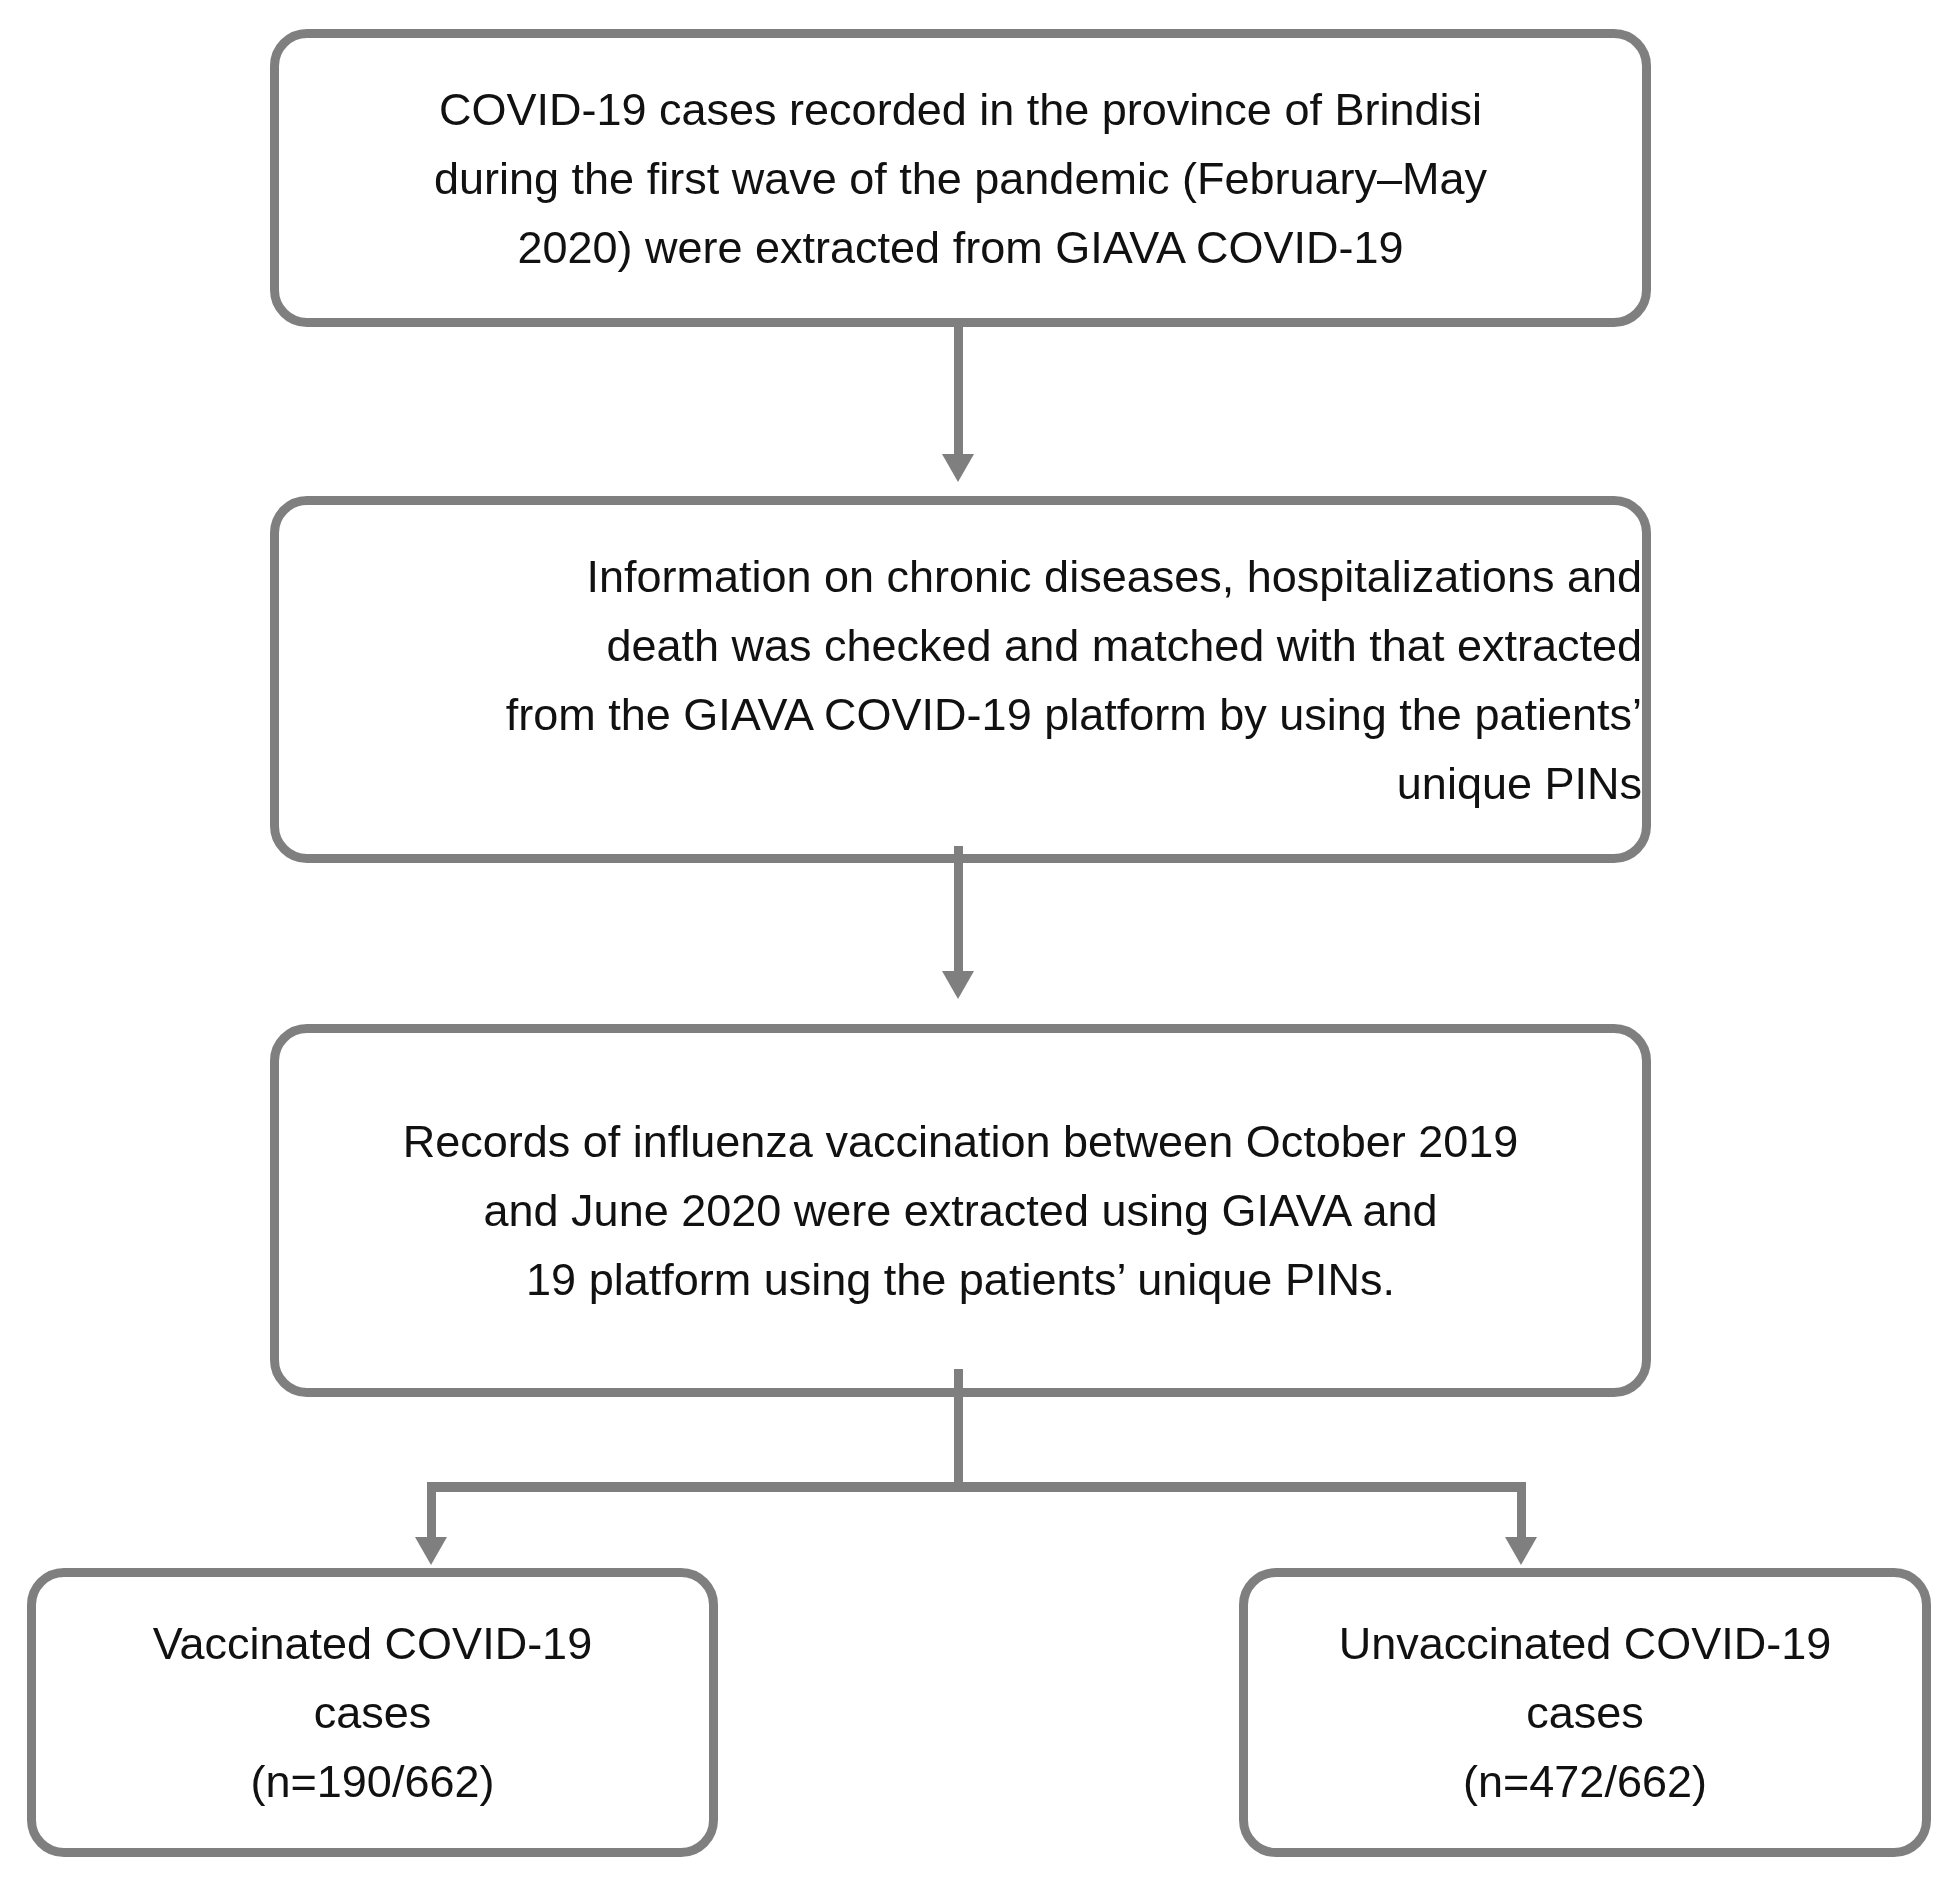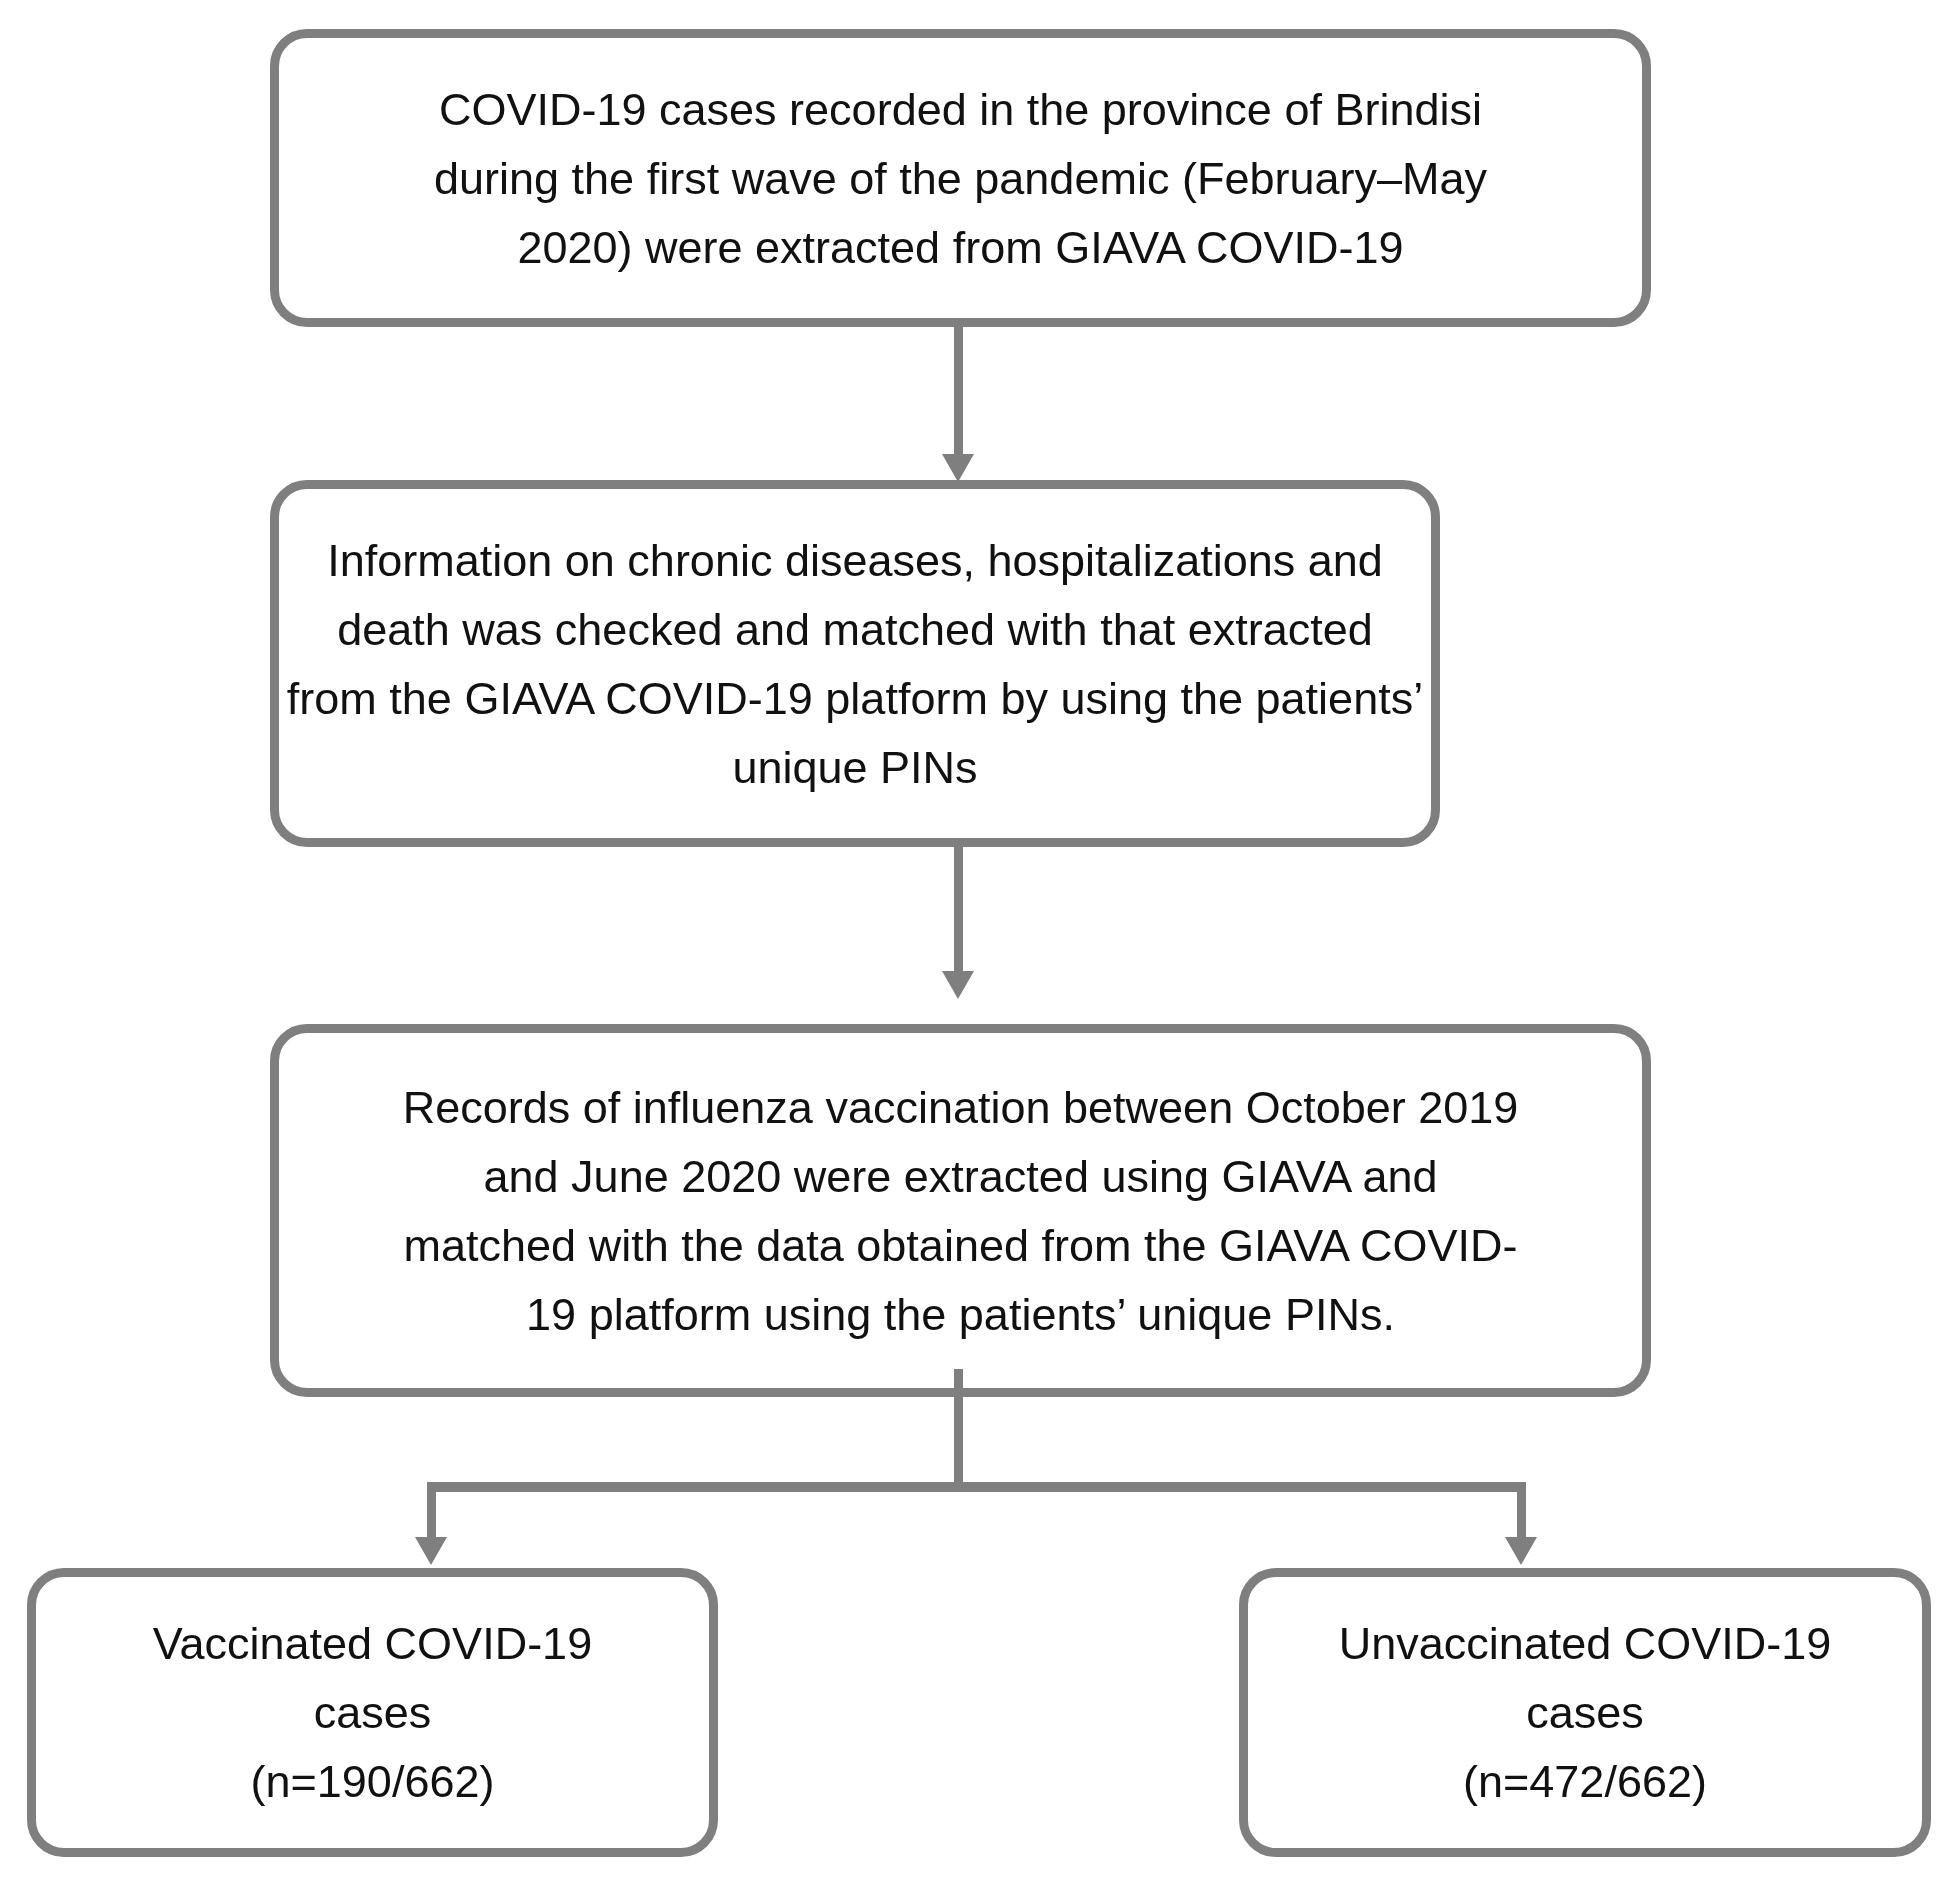--- a/index.html
+++ b/index.html
@@ -60,34 +60,33 @@
 
   <div class="fbox" style="left:270px;top:29px;width:1381px;height:298px;">
     <div class="line">COVID-19 cases recorded in the province of Brindisi</div>
     <div class="line">during the first wave of the pandemic (February–May</div>
     <div class="line">2020) were extracted from GIAVA COVID-19</div>
   </div>
 
   <div class="vline" style="left:954px;top:324px;height:135px;"></div>
   <div class="ahead" style="left:942px;top:454px;"></div>
 
-  <div class="fbox" style="left:270px;top:480px;width:1170px;height:367px;">
+  <div class="fbox" style="left:270px;top:496px;width:1381px;height:367px;align-items:flex-end;">
     <div class="line">Information on chronic diseases, hospitalizations and</div>
     <div class="line">death was checked and matched with that extracted</div>
     <div class="line">from the GIAVA COVID-19 platform by using the patients’</div>
     <div class="line">unique PINs</div>
   </div>
 
   <div class="vline" style="left:954px;top:846px;height:127px;"></div>
   <div class="ahead" style="left:942px;top:971px;"></div>
 
   <div class="fbox" style="left:270px;top:999px;width:1381px;height:373px;margin-top:25px;">
     <div class="line">Records of influenza vaccination between October 2019</div>
     <div class="line">and June 2020 were extracted using GIAVA and</div>
-    <div class="line">matched with the data obtained from the GIAVA COVID-</div>
     <div class="line">19 platform using the patients’ unique PINs.</div>
   </div>
 
   <div class="vline" style="left:954px;top:1369px;height:113px;"></div>
   <div class="hline" style="left:427px;top:1482px;width:1099px;"></div>
 
   <div class="vline" style="left:427px;top:1488px;height:53px;"></div>
   <div class="ahead" style="left:415px;top:1537px;"></div>
 
   <div class="vline" style="left:1517px;top:1488px;height:53px;"></div>

